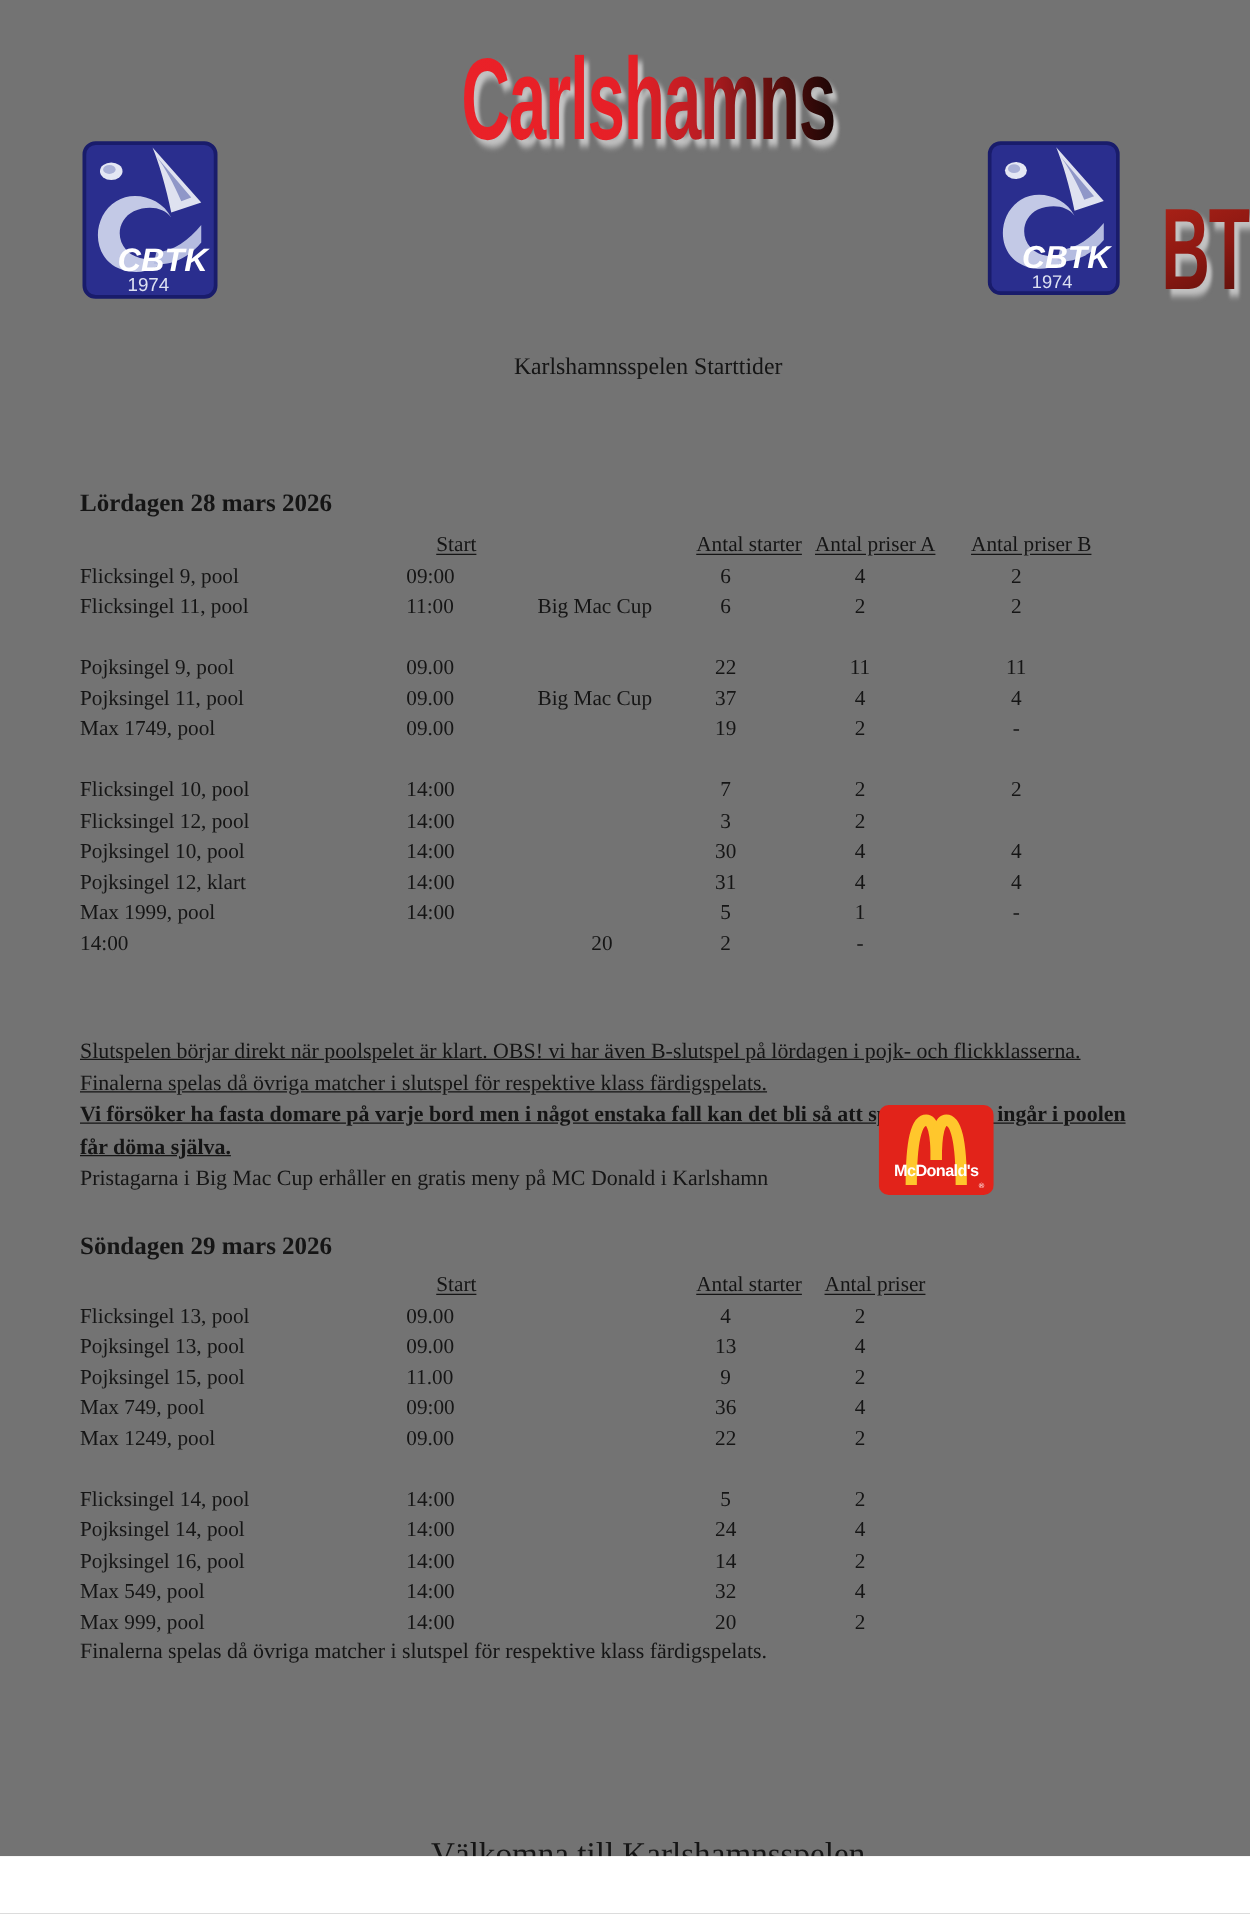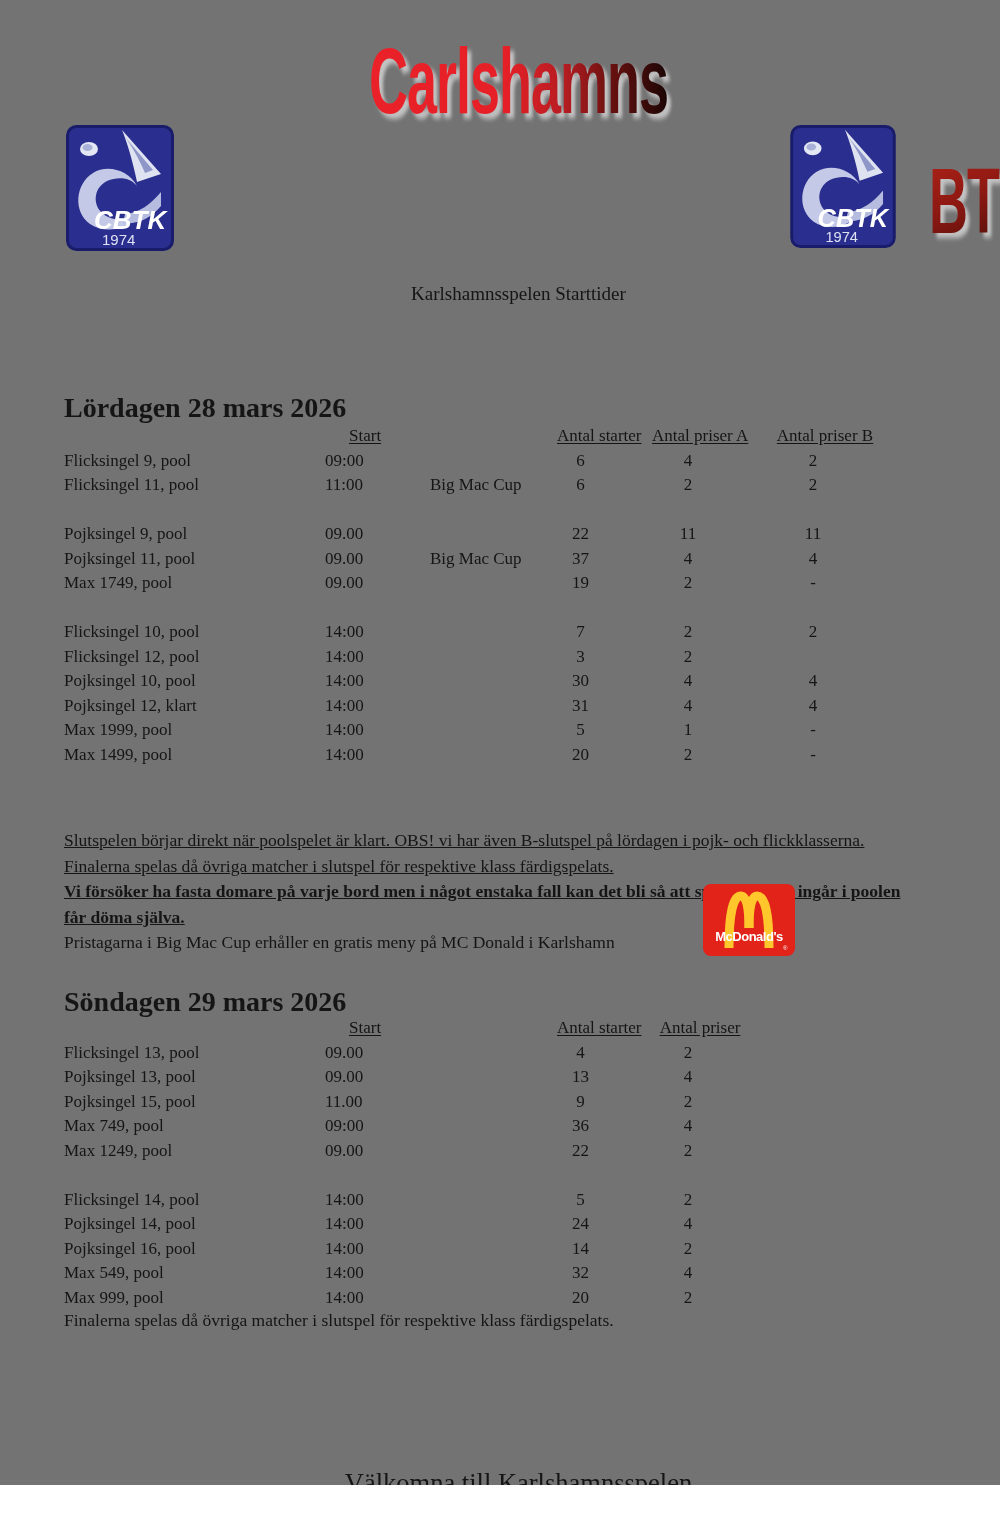--- a/index.html
+++ b/index.html
@@ -17,27 +17,27 @@
   .hl-shadow { position:absolute; left:4px; top:3px; color:#c3c3c3; filter:blur(1.4px); }
   .hl-grad { position:relative; color:#b01d1d; }
   @supports ((-webkit-background-clip:text) or (background-clip:text)) {
     .grad1 { background:linear-gradient(90deg,#ea2128 0%,#e62027 45%,#b71d22 65%,#64100f 82%,#1b0605 100%);
       -webkit-background-clip:text; background-clip:text; color:transparent; }
     .grad2 { background:linear-gradient(165deg,#b22418 0%,#8c1812 45%,#5c110b 78%,#360a06 100%);
       -webkit-background-clip:text; background-clip:text; color:transparent; }
   }
 
   
-  .logo-cbtk { position:absolute; top:124px; }
+  .logo-cbtk { position:absolute; top:112px; }
   .logo-left { left:64px; } .logo-right { left:789px; }
   .logo-mcd { position:absolute; left:703px; top:884px; }
 
   
   .doc-title { position:absolute; top:283px; left:0; width:100%; text-align:center; font-size:19px; }
-  .day-heading { position:absolute; left:64px; font-size:28px; font-weight:bold; }
+  .day-heading { position:absolute; left:64px; font-size:20px; font-weight:bold; }
   .sat-heading { top:392px; } .sun-heading { top:986px; }
 
   
   .ttable { position:absolute; left:64px; width:830px; }
   .sat-table { top:424px; } .sun-table { top:1016px; }
   .row { display:grid; grid-template-columns:261px 105px 103px 95px 120px 130px;
     height:24.5px; line-height:24.5px; font-size:17px; }
   .row.gap { height:24.5px; }
   .cell { white-space:nowrap; overflow:visible; }
   .c-name,.c-start,.c-note { text-align:left; }
@@ -191,21 +191,20 @@
         </div>
         <div class="row">
           <span class="cell c-name">Max 1999, pool</span>
           <span class="cell c-start">14:00</span>
           <span class="cell c-note"></span>
           <span class="cell c-num">5</span>
           <span class="cell c-num">1</span>
           <span class="cell c-num">-</span>
         </div>
         <div class="row">
-          <span class="cell c-name">Max 1499, pool</span>
           <span class="cell c-start">14:00</span>
           <span class="cell c-note"></span>
           <span class="cell c-num">20</span>
           <span class="cell c-num">2</span>
           <span class="cell c-num">-</span>
         </div>
       </div>
   </div>
 
   <div class="notes sat-notes">

